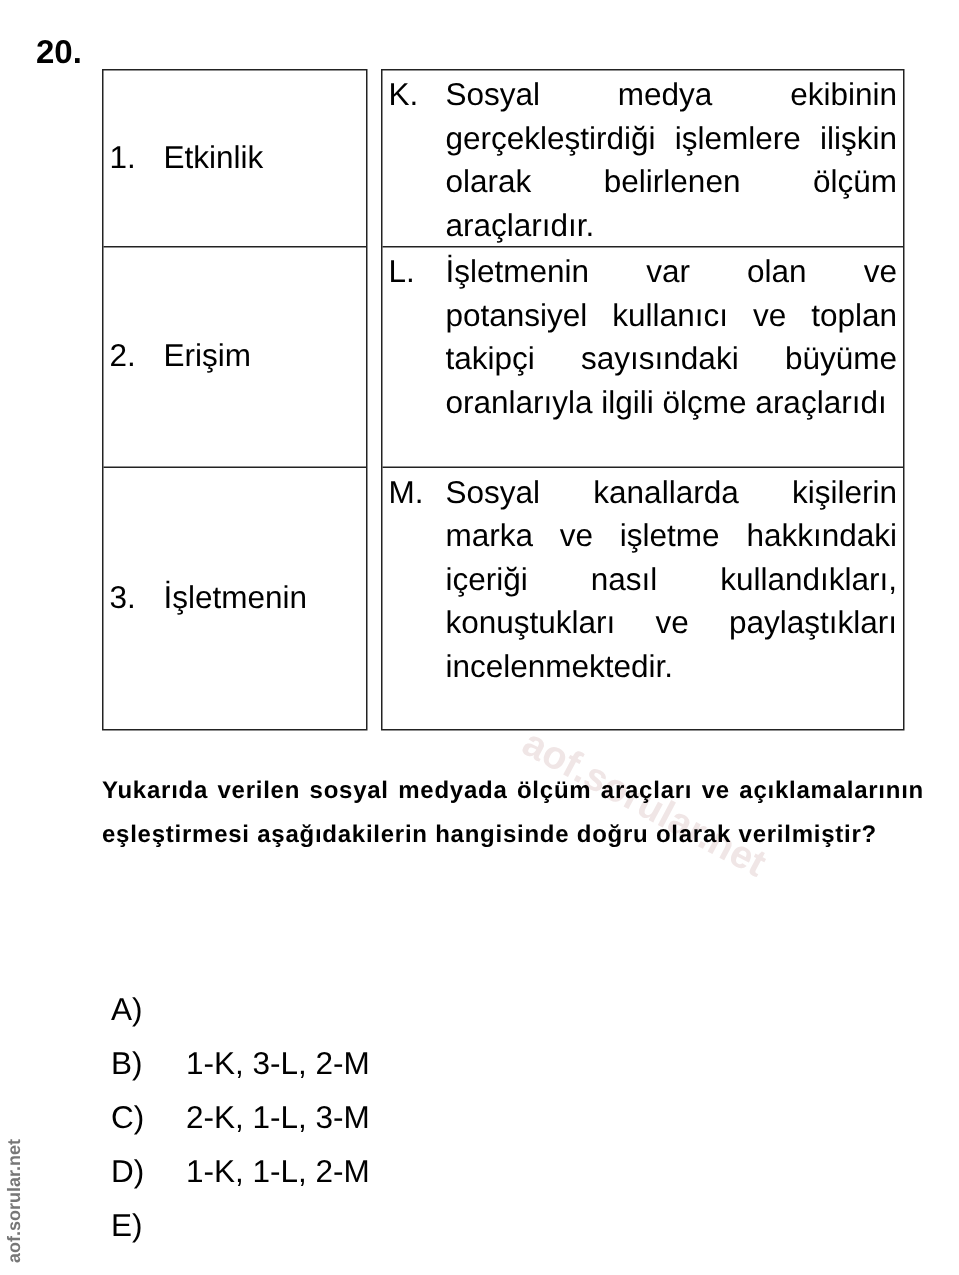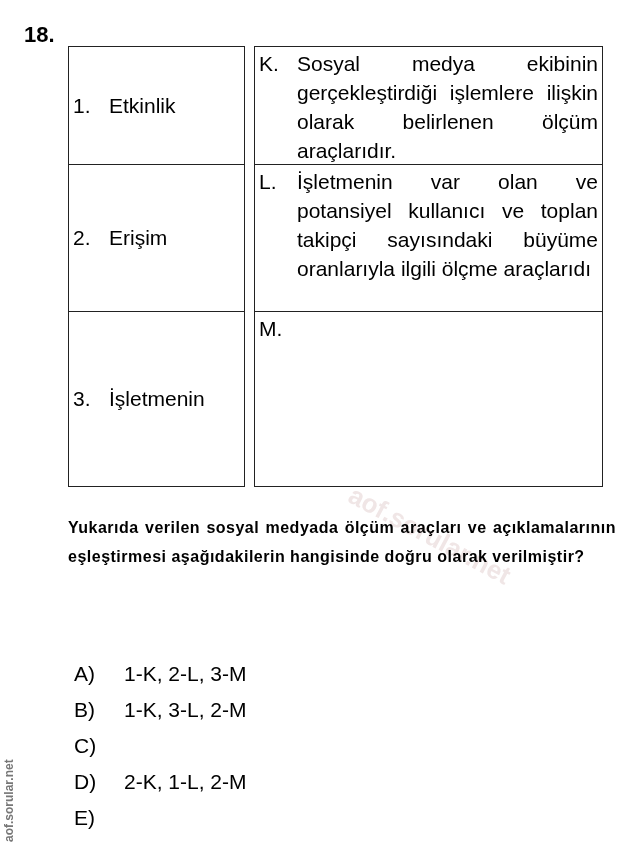--- a/index.html
+++ b/index.html
@@ -25,21 +25,21 @@
   .opt { display:flex; font-size:21px; height:36px; align-items:center; }
   .opt .letter { width:50px; }
   .watermark-side { position:absolute; left:2px; top:842px; transform:rotate(-90deg); transform-origin:left top;
           font-size:12px; color:#777; font-weight:bold; white-space:nowrap; }
   .watermark-mid { position:absolute; left:340px; top:520px; transform:rotate(28deg); color:#f0e6e6;
           font-size:26px; font-weight:bold; white-space:nowrap; pointer-events:none; }
 </style>
 </head>
 <body>
 
-<div class="qnum">18.</div>
+<div class="qnum">20.</div>
 
 <div class="box left">
   <div class="row r1">
     <div class="lcell">
         <span class="n">1.</span>
         <span>Etkinlik</span>
       </div>
   </div>
   <div class="row r2">
     <div class="lcell">
@@ -64,42 +64,43 @@
   </div>
   <div class="row r2">
     <div class="rcell">
         <span class="key">L.</span>
         <span class="txt">İşletmenin var olan ve potansiyel kullanıcı ve toplan takipçi sayısındaki büyüme oranlarıyla ilgili ölçme araçlarıdı</span>
       </div>
   </div>
   <div class="row r3 last">
     <div class="rcell">
         <span class="key">M.</span>
+        <span class="txt">Sosyal kanallarda kişilerin marka ve işletme hakkındaki içeriği nasıl kullandıkları, konuştukları ve paylaştıkları incelenmektedir.</span>
       </div>
   </div>
 </div>
 
 <div class="watermark-mid">aof.sorular.net</div>
 
 <div class="stem">Yukarıda verilen sosyal medyada ölçüm araçları ve açıklamalarının eşleştirmesi aşağıdakilerin hangisinde doğru olarak verilmiştir?</div>
 
 <div class="opts">
   <div class="opt">
       <span class="letter">A)</span>
-      <span>1-K, 2-L, 3-M</span>
     </div>
   <div class="opt">
       <span class="letter">B)</span>
       <span>1-K, 3-L, 2-M</span>
     </div>
   <div class="opt">
       <span class="letter">C)</span>
+      <span>2-K, 1-L, 3-M</span>
     </div>
   <div class="opt">
       <span class="letter">D)</span>
-      <span>2-K, 1-L, 2-M</span>
+      <span>1-K, 1-L, 2-M</span>
     </div>
   <div class="opt">
       <span class="letter">E)</span>
     </div>
 </div>
 
 <div class="watermark-side">aof.sorular.net</div>
 
 </body></html>

